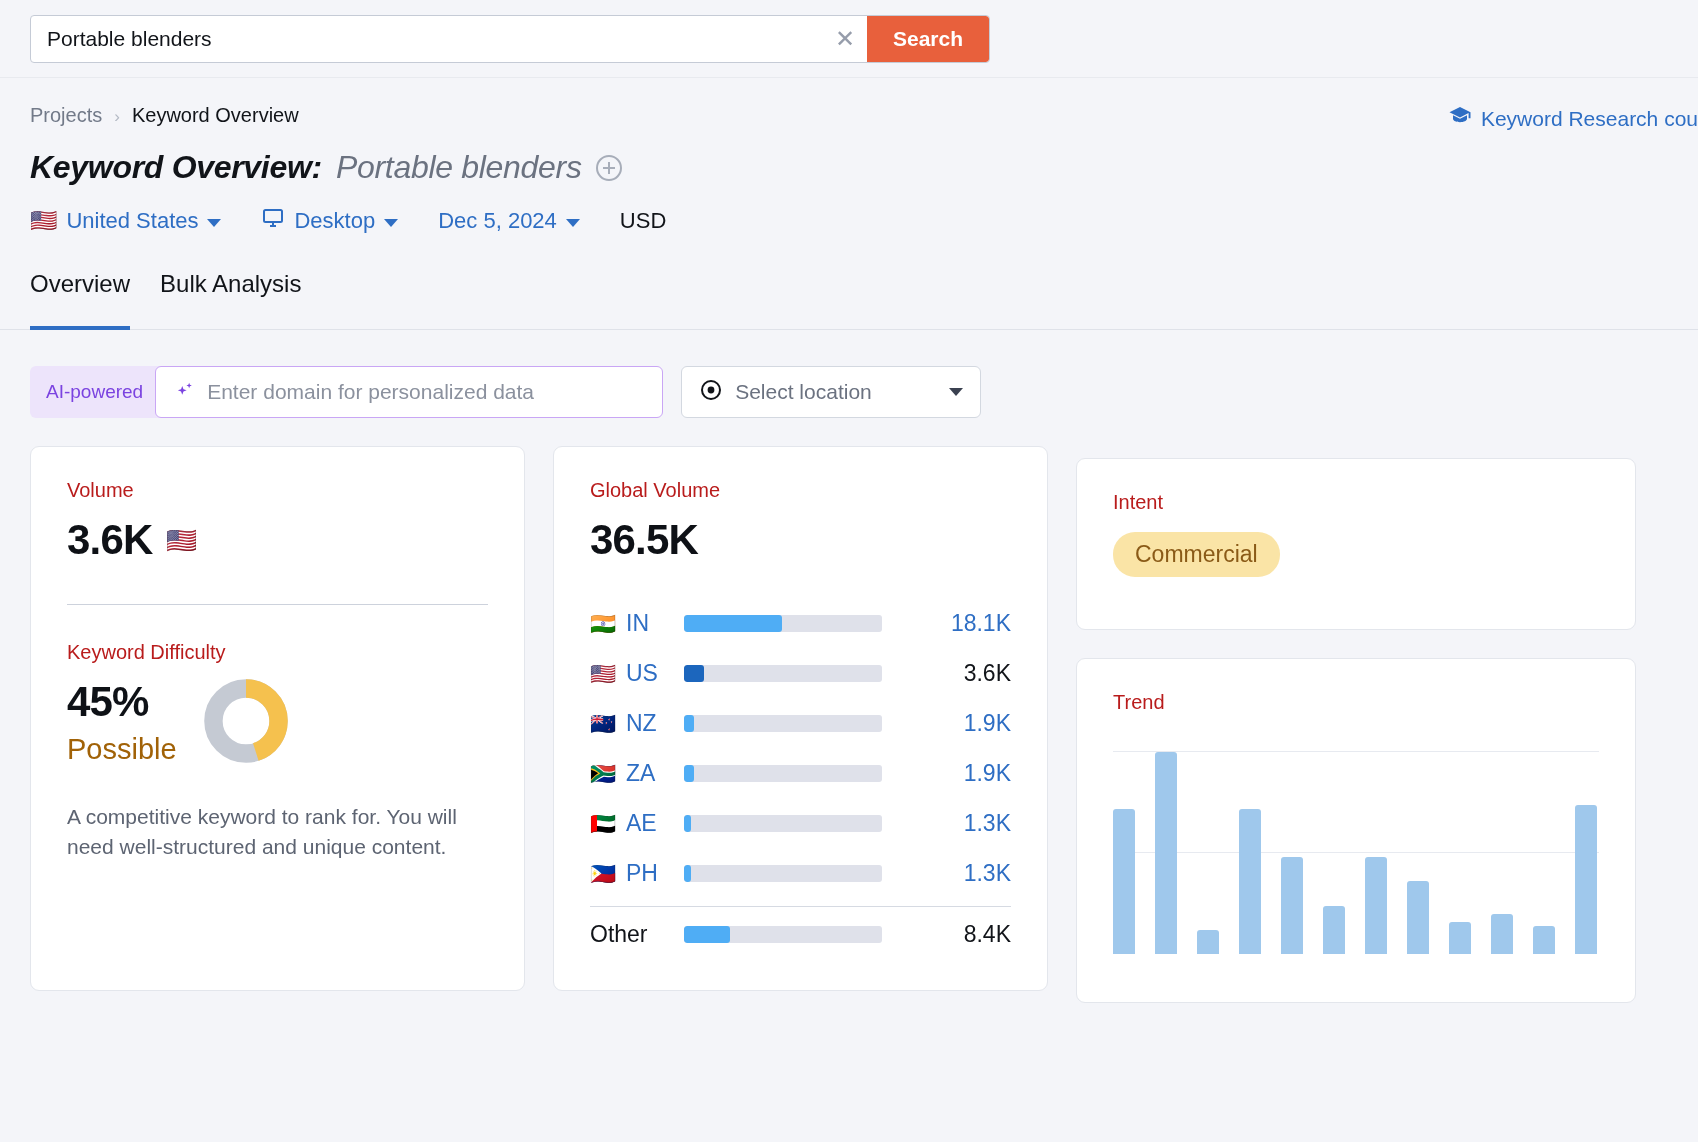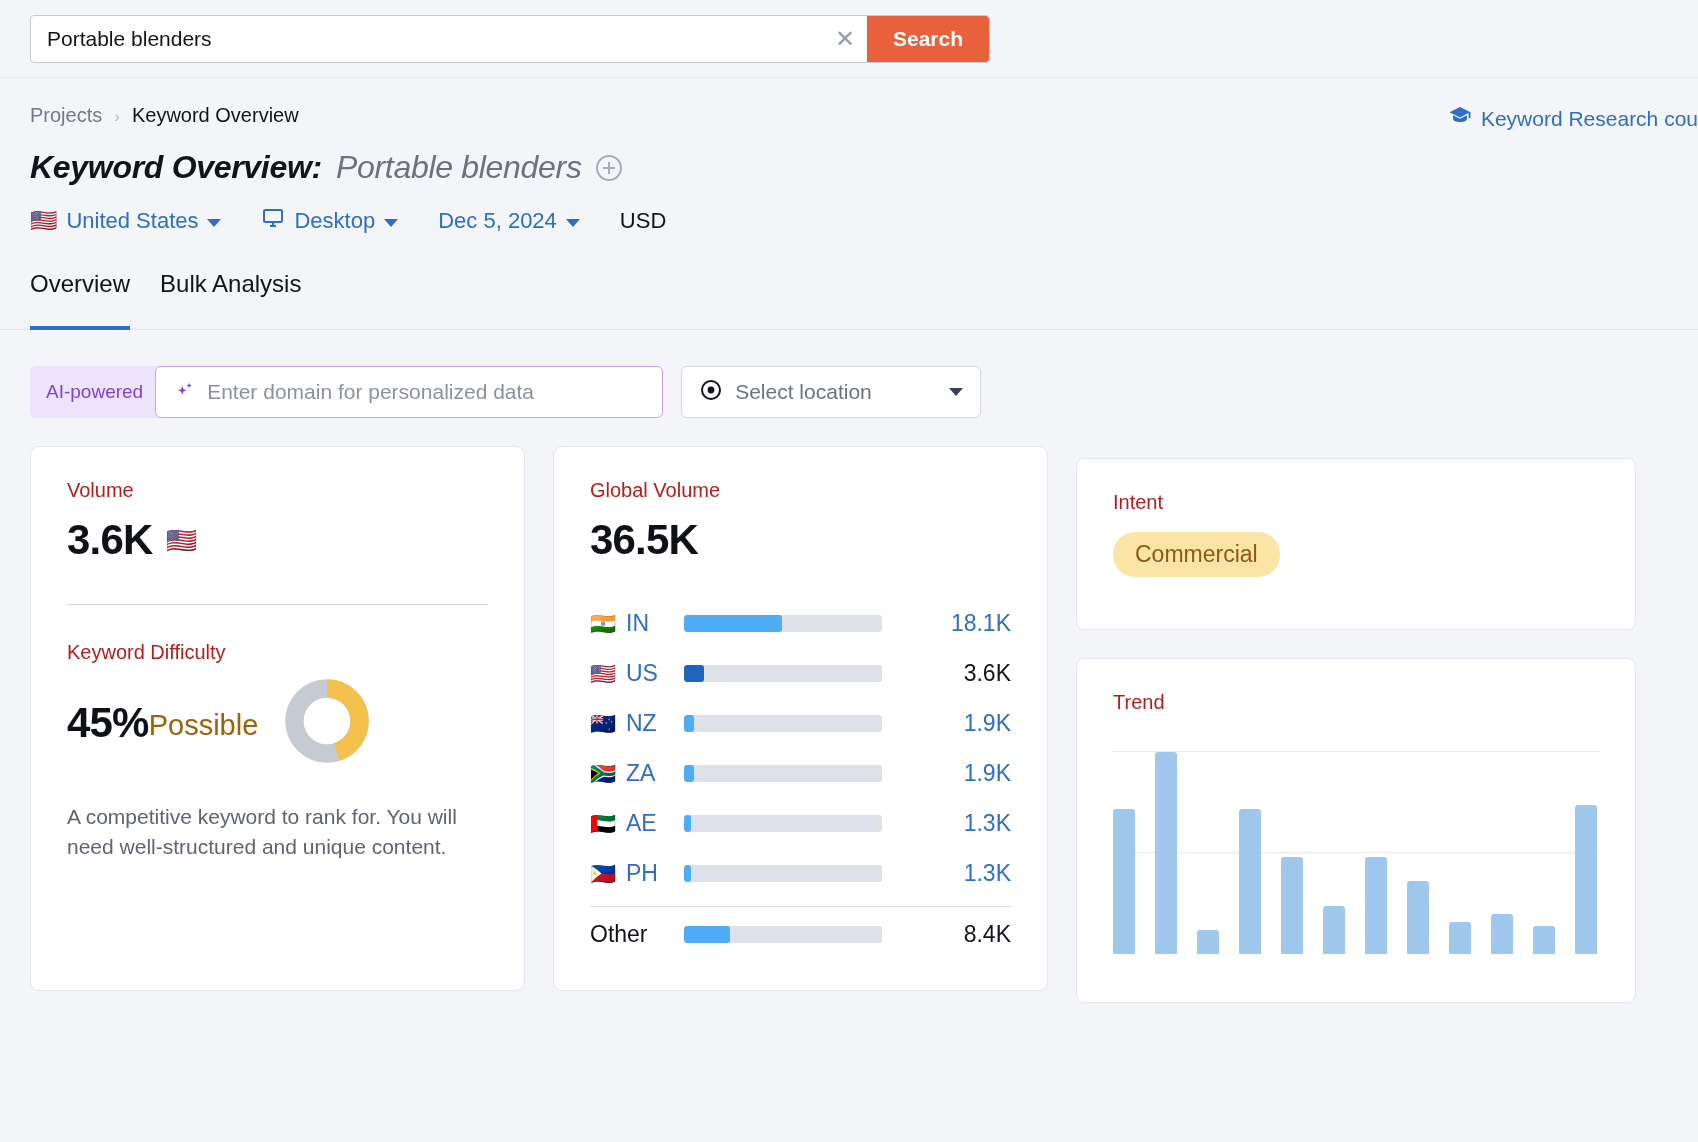--- a/index.html
+++ b/index.html
@@ -204,21 +204,21 @@
   .big-num {
     font-size: 42px; font-weight: 700; color: #0e1116;
     letter-spacing: -0.8px;
     display: flex; align-items: center; gap: 14px;
   }
   .big-num .flag-emoji { font-size: 25px; }
 
   .divider { height: 1px; background: #cdd2dc; margin: 40px 0 36px 0; }
 
   .kd-row { display: flex; align-items: center; gap: 26px; margin-top: 8px; }
-  .kd-left { display: flex; flex-direction: row; }
+  .kd-left { display: flex; flex-direction: column; }
   .kd-pct { font-size: 42px; font-weight: 700; color: #0e1116; letter-spacing: -0.8px; line-height: 1.05; }
   .kd-word { font-size: 29px; color: #a16207; margin-top: 8px; }
   .kd-desc {
     font-size: 21px; color: #5d6472; line-height: 1.45;
     margin-top: 34px; max-width: 420px;
   }
 
   
   .gv-list { margin-top: 34px; }
   .gv-row {

